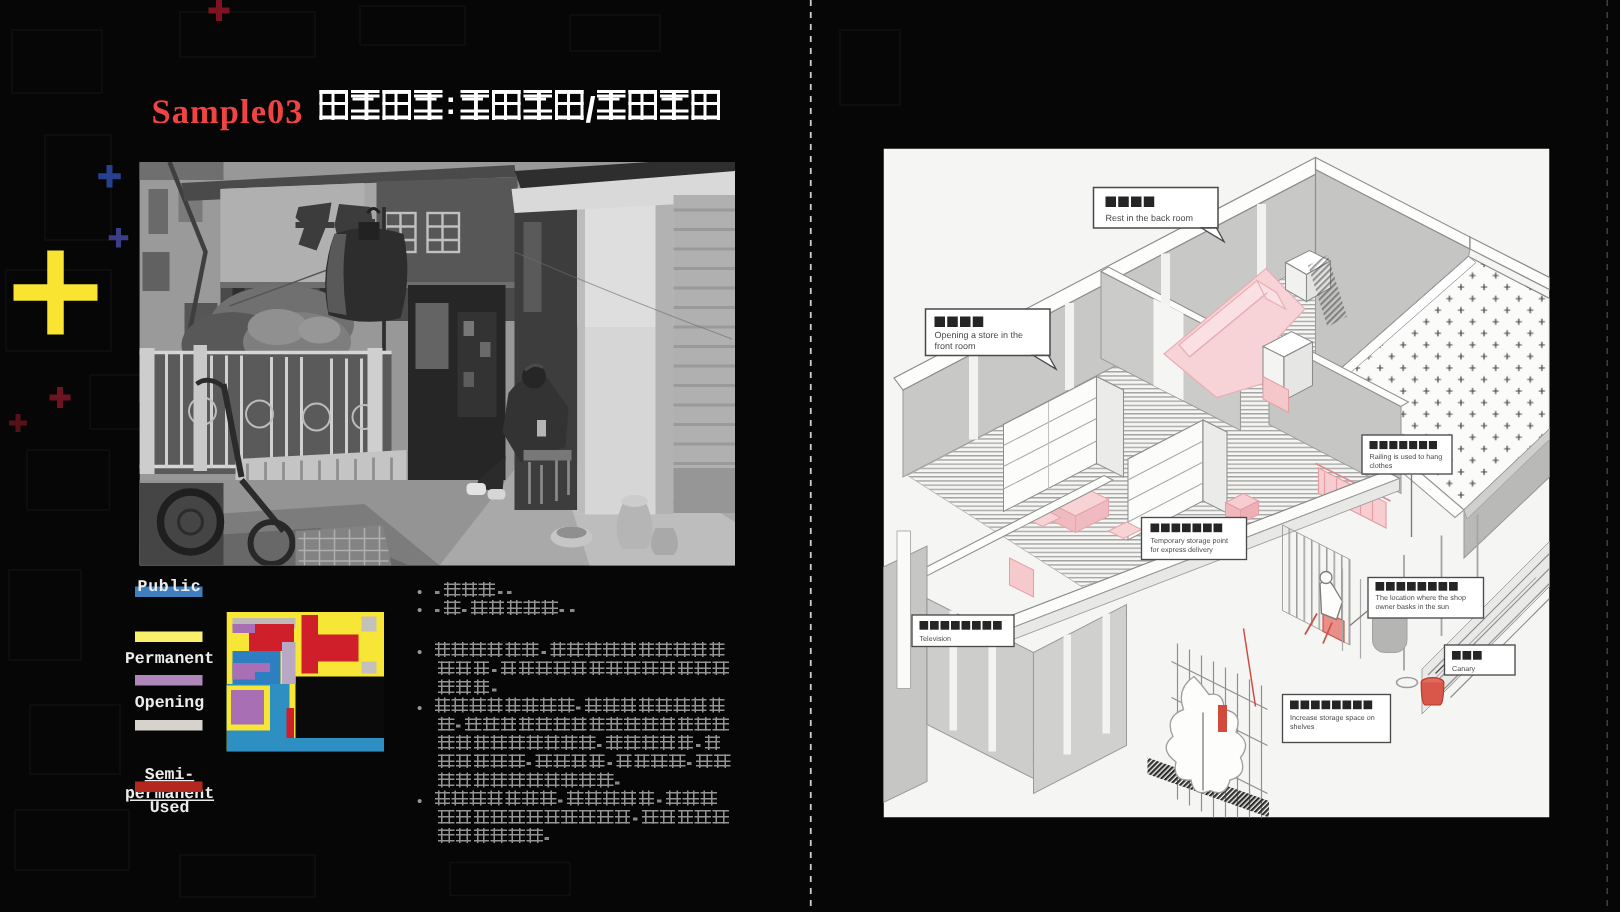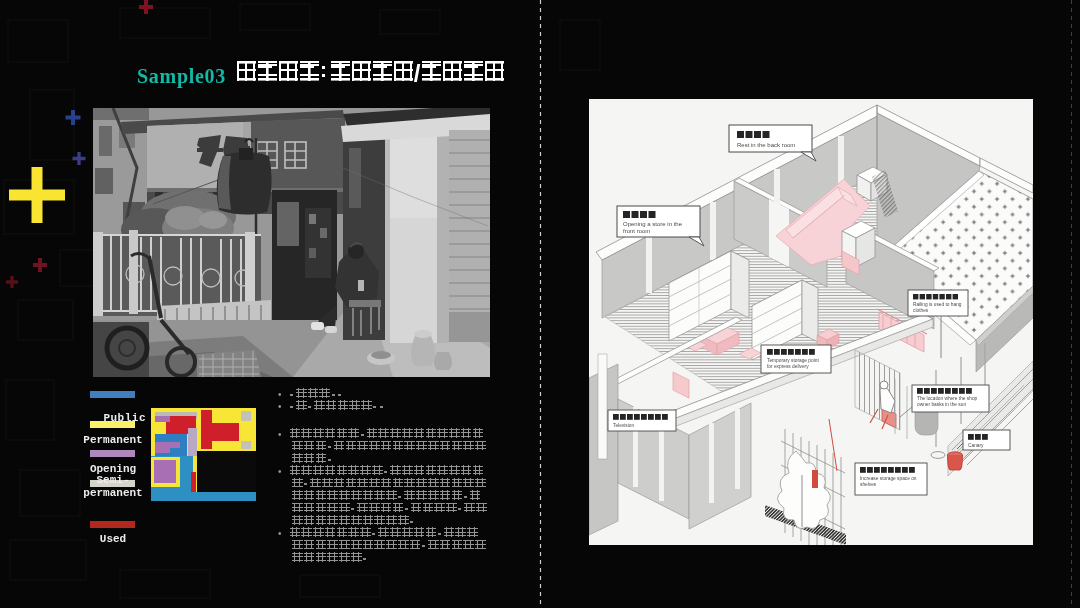--- a/index.html
+++ b/index.html
@@ -65,21 +65,21 @@
 
     <path d="M40 258v14M33 265h14" stroke="#6e1420" stroke-width="4"></path>
     <path d="M12 276v12M6 282h12" stroke="#551018" stroke-width="3.4"></path>
   </g>
 
   <line x1="540.5" y1="0" x2="540.5" y2="608" stroke="#cdcdcd" stroke-width="1.2" stroke-dasharray="4 4"></line>
   <line x1="1071.5" y1="0" x2="1071.5" y2="608" stroke="#3f3f3f" stroke-width="1" stroke-dasharray="4 4"></line>
 </svg>
 
 <div class="abs" style="left:101px;top:60px;height:28px;white-space:nowrap;">
-  <span style="font-family:'Liberation Serif',serif;font-weight:bold;font-size:20px;color:#14b8a6;letter-spacing:0.7px;vertical-align:-4px;margin-left:36px;">Sample03</span>
+  <span style="font-family:'Liberation Serif',serif;font-weight:bold;font-size:23px;color:#ef4444;letter-spacing:0.7px;vertical-align:-4px;">Sample03</span>
   <span style="display:inline-block;width:1px;"></span>
   <span class="tz"></span><span class="tz b"></span><span class="tz"></span><span class="tz b"></span><span style="display:inline-block;width:10px;height:20px;vertical-align:-2px;background:linear-gradient(#fff,#fff) 35% 30%/3.2px 3.2px no-repeat,linear-gradient(#fff,#fff) 35% 75%/3.2px 3.2px no-repeat;"></span><span class="tz b"></span><span class="tz"></span><span class="tz b"></span><span class="tz"></span><span style="font-weight:bold;font-size:24px;color:#fff;vertical-align:-3px;">/</span><span class="tz b"></span><span class="tz"></span><span class="tz b"></span><span class="tz"></span>
 </div>
 
 <svg class="abs" style="left:93px;top:108px;" width="397" height="269" viewBox="0 0 397 269">
   <rect width="397" height="269" fill="#989898"></rect>
 
   <rect x="0" y="0" width="56" height="160" fill="#9a9a9a"></rect>
   <rect x="0" y="0" width="56" height="12" fill="#6f6f6f"></rect>
   <rect x="6" y="18" width="13" height="30" fill="#6a6a6a"></rect>
@@ -208,27 +208,27 @@
   <circle cx="88" cy="254" r="14" fill="none" stroke="#282828" stroke-width="4"></circle>
 
   <polygon points="104,246 162,242 168,269 104,269" fill="#838383"></polygon>
   <g stroke="#b0b0b0" stroke-width="1" fill="none">
     <path d="M106 251h58M106 259h60M106 266h60M110 247v22M120 246v23M130 245v24M140 245v24M150 244v25M160 243v26"></path>
   </g>
 </svg>
 
 <div class="abs" style="left:90px;top:0;width:46px;text-align:center;color:#ececec;font-family:'Liberation Mono',monospace;font-size:11px;font-weight:bold;">
   <div class="abs" style="left:0;top:391px;width:45px;height:7px;background:#3f7fbf;"></div>
-  <div class="abs" style="left:-10px;top:412px;width:66px;letter-spacing:0.5px;text-align:right;">Public</div>
+  <div class="abs" style="left:-10px;top:386px;width:66px;letter-spacing:0.5px;">Public</div>
   <div class="abs" style="left:0;top:421px;width:45px;height:7px;background:#faf06a;"></div>
   <div class="abs" style="left:-10px;top:434px;width:66px;letter-spacing:0px;">Permanent</div>
   <div class="abs" style="left:0;top:450px;width:45px;height:7px;background:#b087bb;"></div>
   <div class="abs" style="left:-10px;top:462.5px;width:66px;">Opening</div>
   <div class="abs" style="left:0;top:480px;width:45px;height:7px;background:#d6d3cc;"></div>
-  <div class="abs" style="left:-10px;top:474px;width:66px;line-height:12.5px;">Semi-<br>permanent</div>
+  <div class="abs" style="left:-10px;top:511px;width:66px;line-height:12.5px;text-decoration:underline;">Semi-<br>permanent</div>
   <div class="abs" style="left:0;top:520.5px;width:45px;height:7px;background:#b3281e;"></div>
   <div class="abs" style="left:-10px;top:532.5px;width:66px;">Used</div>
 </div>
 
 <svg class="abs" style="left:151px;top:408px;" width="105" height="93" viewBox="0 0 105 93">
   <rect width="105" height="93" fill="#f8e636"></rect>
   <rect x="0" y="84" width="105" height="9" fill="#2e8fc2"></rect>
   <rect x="46" y="43" width="59" height="41" fill="#0a0a0a"></rect>
   <rect x="0" y="48" width="42" height="36" fill="#2e8fc2"></rect>
   <rect x="4" y="4" width="42" height="7" fill="#bdb9b5"></rect>

